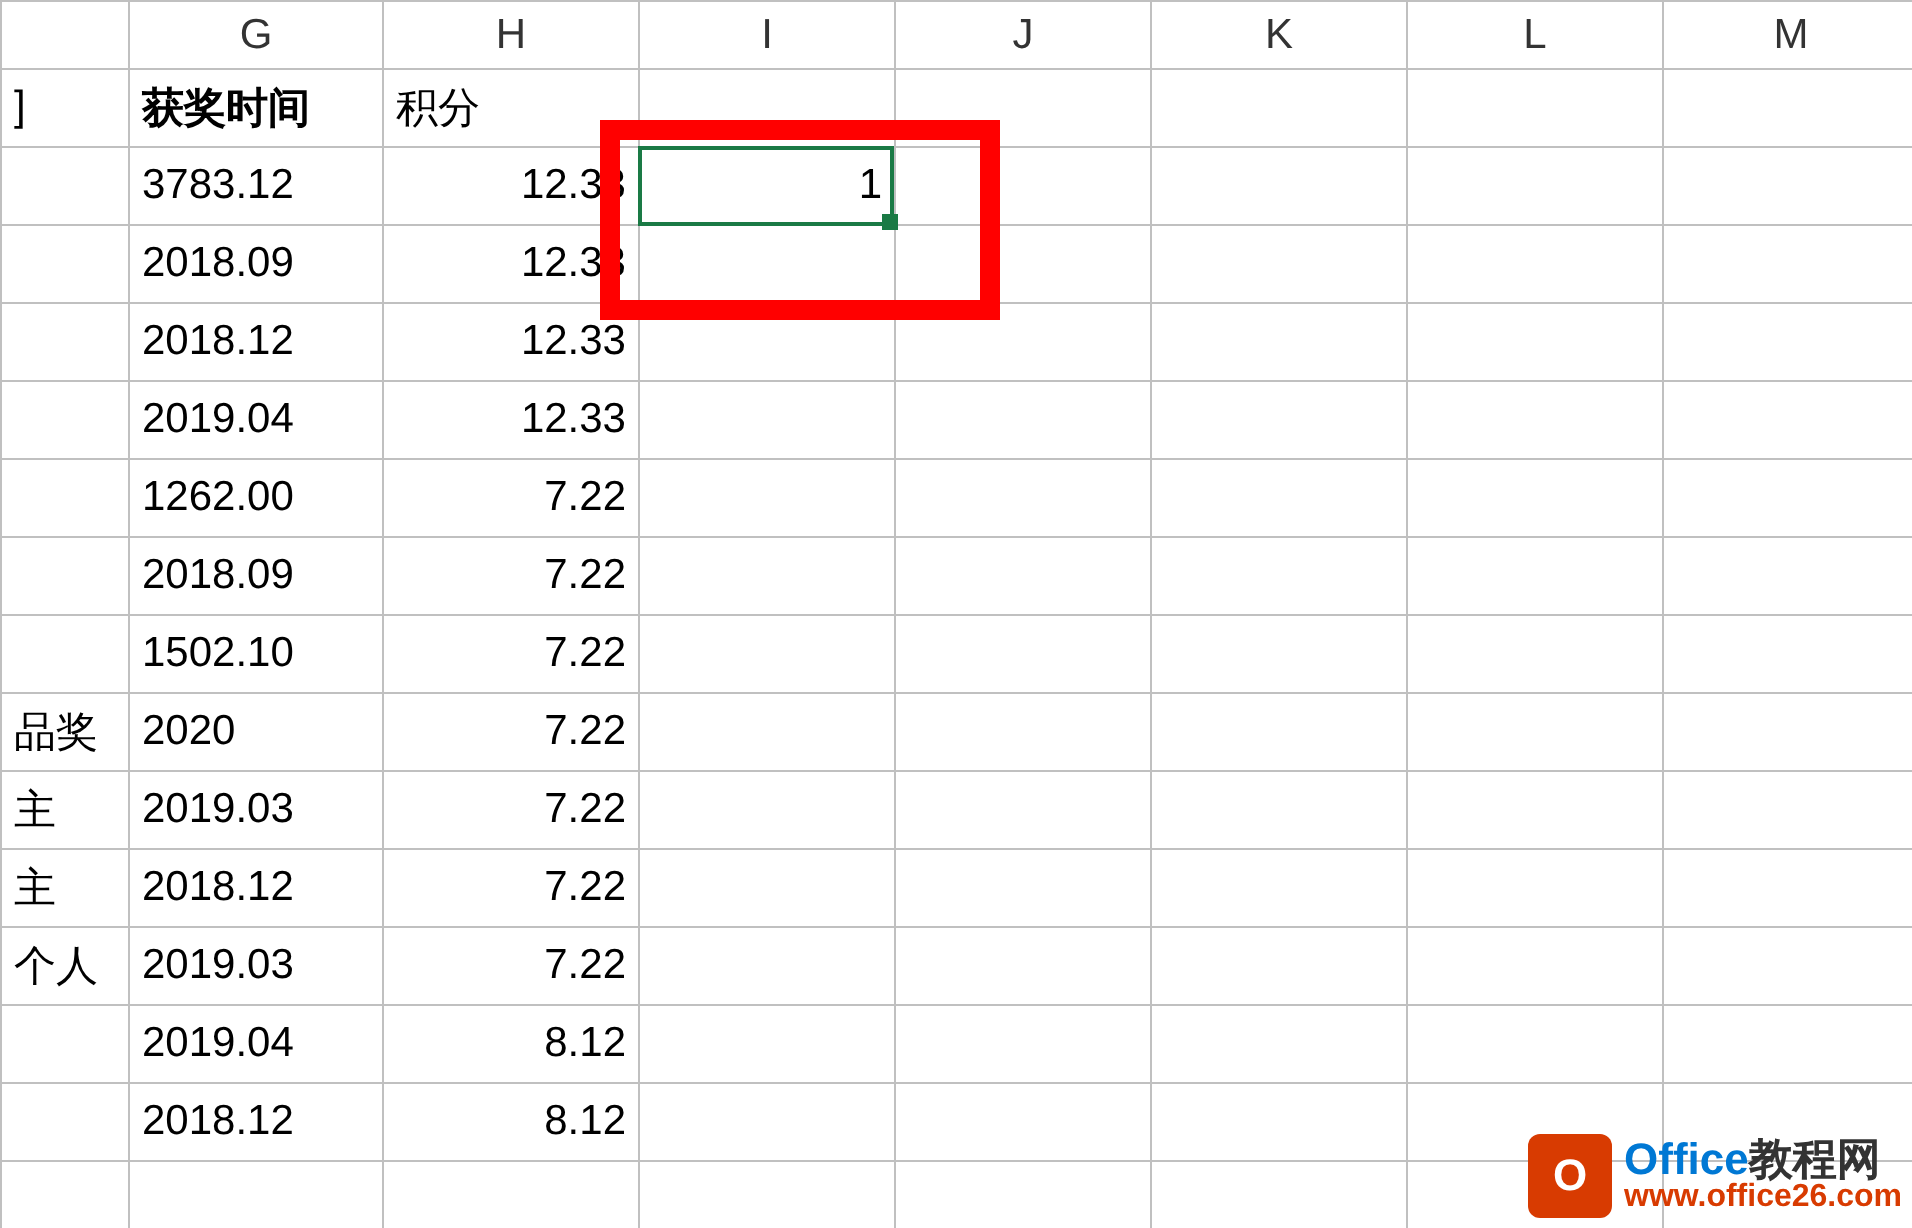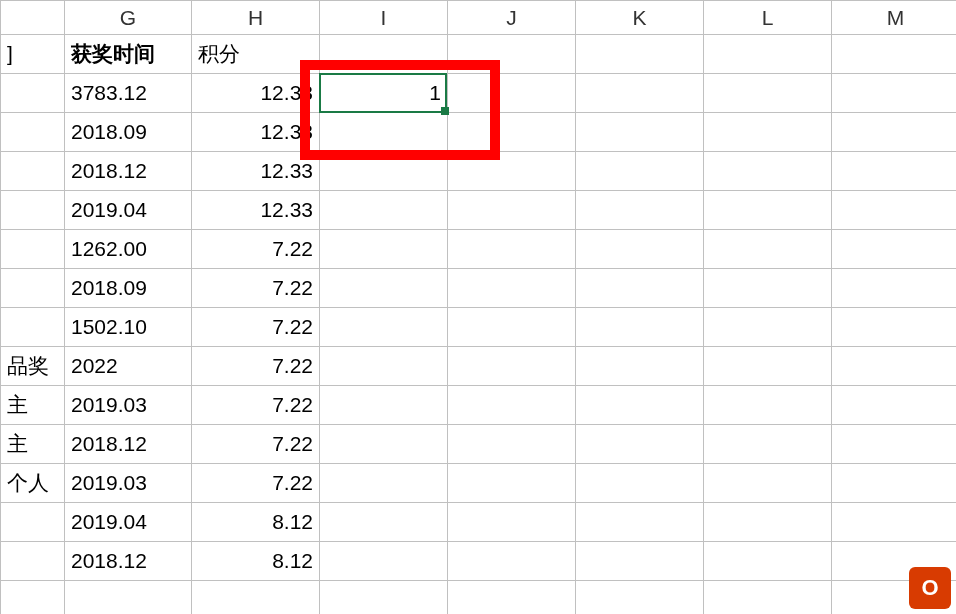--- a/index.html
+++ b/index.html
@@ -201,21 +201,21 @@
       <td class="col-g left">1502.10</td>
       <td class="col-h">7.22</td>
       <td class="col-i"></td>
       <td></td>
       <td></td>
       <td></td>
       <td></td>
     </tr>
     <tr>
       <td class="rowhead">品奖</td>
-      <td class="col-g left">2022</td>
+      <td class="col-g left">2020</td>
       <td class="col-h">7.22</td>
       <td class="col-i"></td>
       <td></td>
       <td></td>
       <td></td>
       <td></td>
     </tr>
     <tr>
       <td class="rowhead">主</td>
       <td class="col-g left">2019.03</td>
@@ -280,13 +280,19 @@
 </table>
 
 <div class="selected-cell" style="left:319px; top:73px; width:128px; height:40px;">
   <div class="fill-handle"></div>
 </div>
 
 <div class="red-box" style="left:300px; top:60px; width:200px; height:100px;"></div>
 
 <div class="watermark">
   <div class="wm-icon">O</div>
+  <div>
+    <div class="wm-text-main">
+      <span class="blue">Office</span><span class="black">教程网</span>
+    </div>
+    <div class="wm-url">www.office26.com</div>
+  </div>
 </div>
 
 </body></html>

